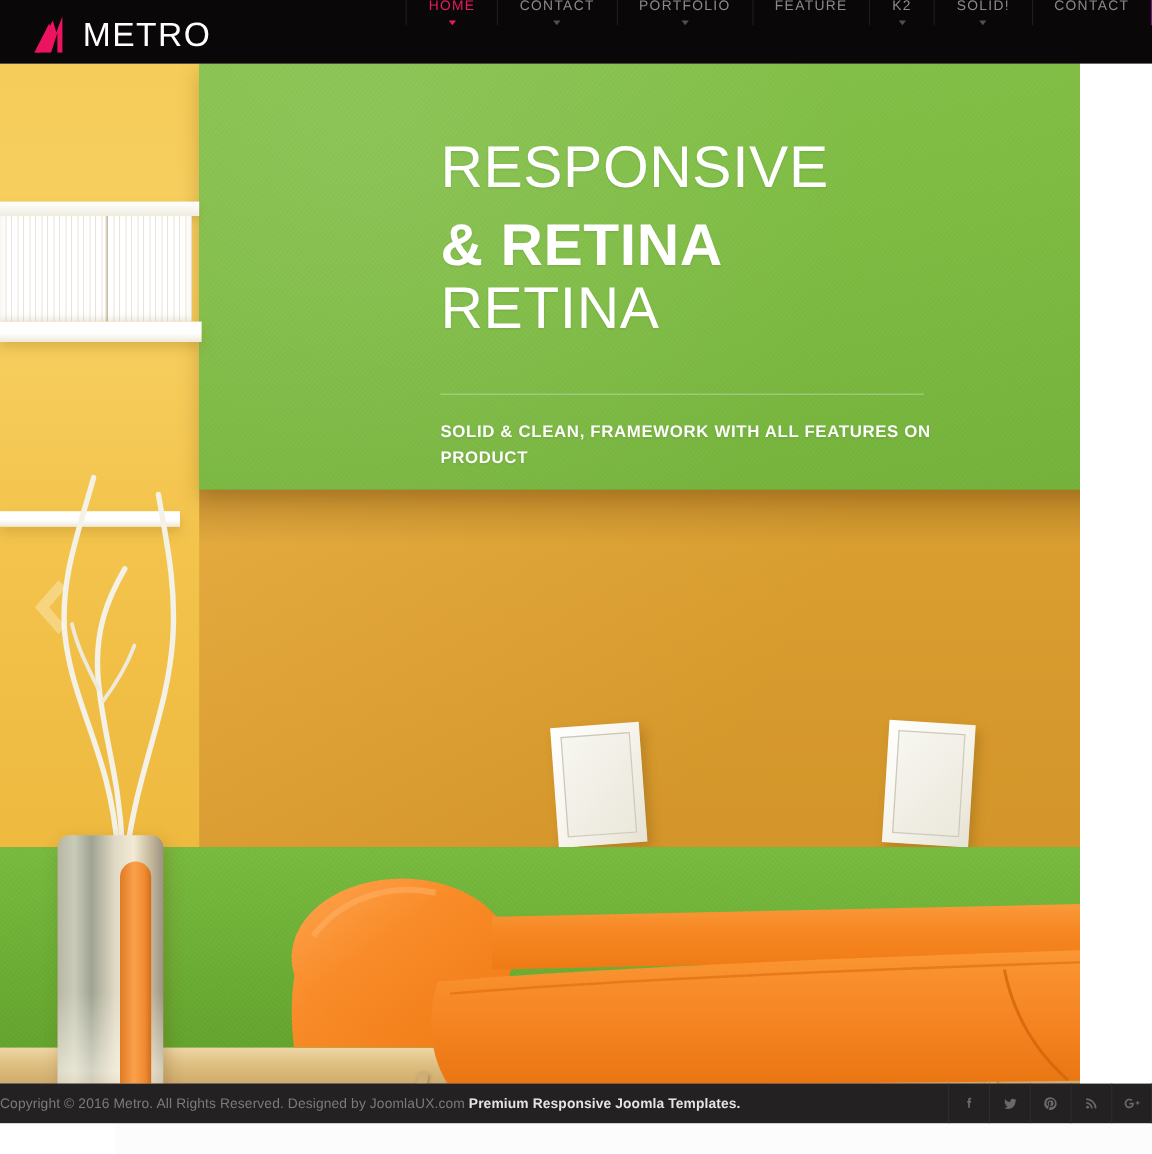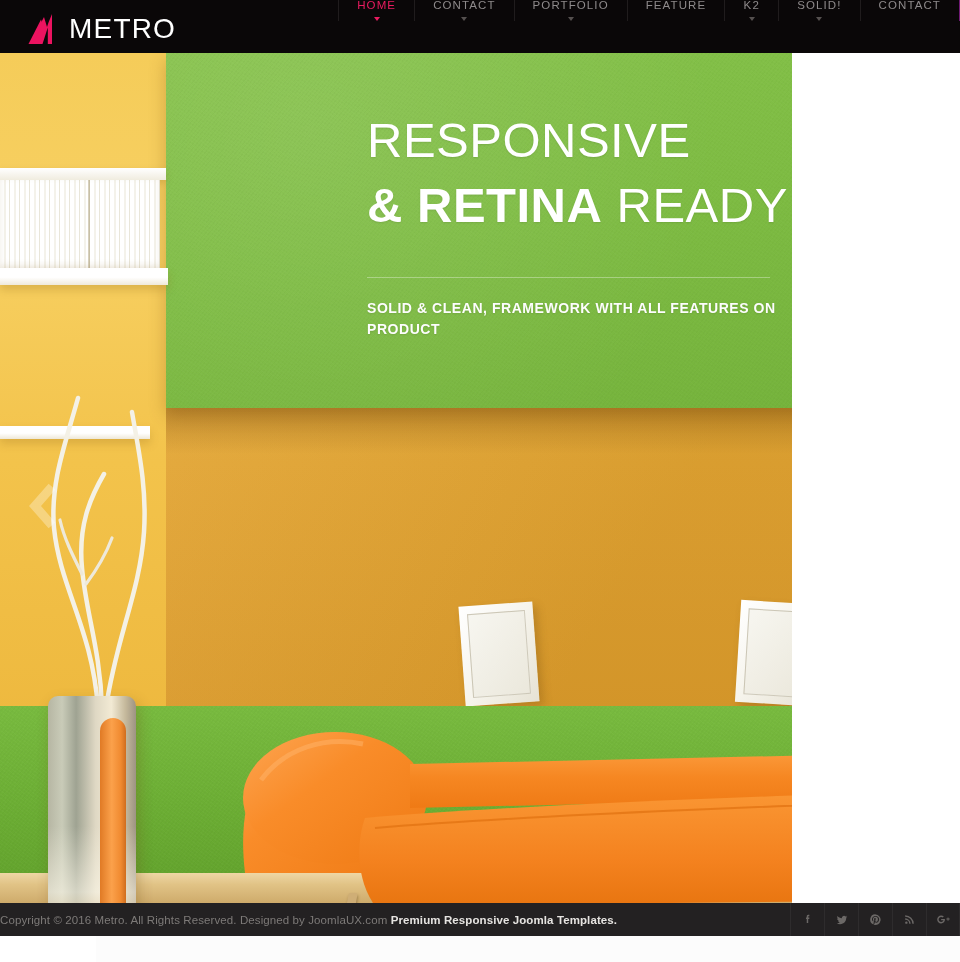--- a/index.html
+++ b/index.html
@@ -44,21 +44,21 @@
     display:block; width:0; height:0; margin-top:5px;
     border-left:3.5px solid transparent;
     border-right:3.5px solid transparent;
     border-top:4px solid #55504f;
   }
   .nav-item.active .caret{ border-top-color:#ea1b60; }
   .caret.hidden{ visibility:hidden; }
 
   
   .hero{
-    position:absolute; left:0; top:53px; width:792px; height:850px;
+    position:absolute; left:0; top:53px; width:900px; height:850px;
     overflow:hidden; background:#4c1d95;
   }
 
   
   .wall-orange{
     position:absolute; left:0; top:0; width:960px; height:660px;
     background:
       linear-gradient(180deg,#f3c24a 0%,#f0bb42 30%,#e9a933 62%,#e3a02c 100%);
   }
   .wall-orange:after{
@@ -369,21 +369,21 @@
         <path d="M612 140 C620 180 640 210 665 232" stroke="#d0630a" stroke-width="2.5" fill="none" opacity=".75"></path>
 
         <path d="M36 112 C60 80 100 68 138 76" stroke="#ffb46a" stroke-width="5" fill="none" opacity=".5"></path>
       </svg>
       <div class="sofa-leg" style="left:345px; top:840px;"></div>
       <div class="sofa-leg" style="left:820px; top:838px;"></div>
     </div>
 
     <div class="hero-copy">
       <div class="h-line1">RESPONSIVE</div>
-      <div class="h-line2"><b>&amp; RETINA</b><span> READY</span></div>
+      <div class="h-line2"><b>&amp; RETINA</b><span> RETINA</span></div>
       <div class="h-rule"></div>
       <div class="h-sub">SOLID &amp; CLEAN, FRAMEWORK WITH ALL FEATURES ON PRODUCT</div>
     </div>
 
     <div class="arrow arrow-left">
       <svg width="34" height="46" viewBox="0 0 34 46">
         <path d="M23 7 L9 23 L23 39" fill="none" stroke="#ffffff" stroke-width="9" stroke-linecap="square" opacity=".72"></path>
       </svg>
     </div>
     <div class="arrow arrow-right">

